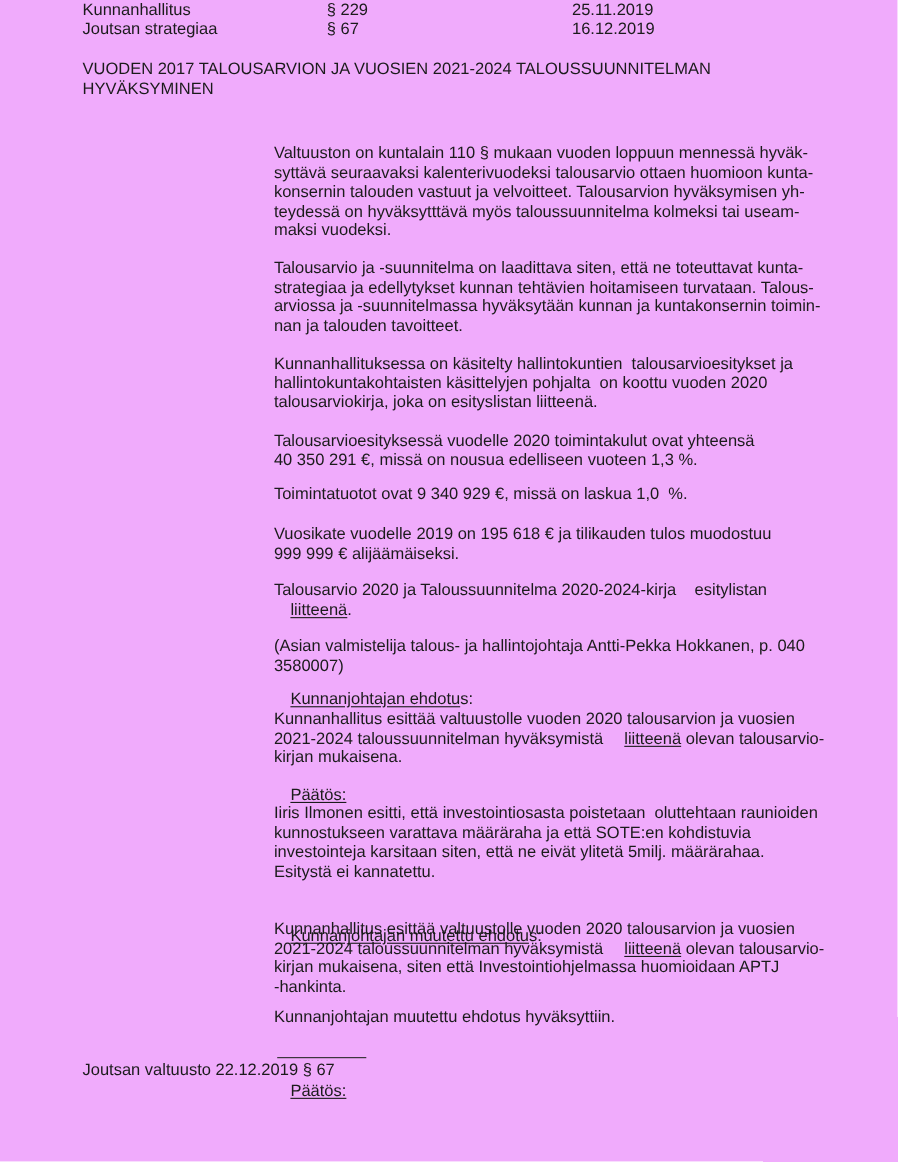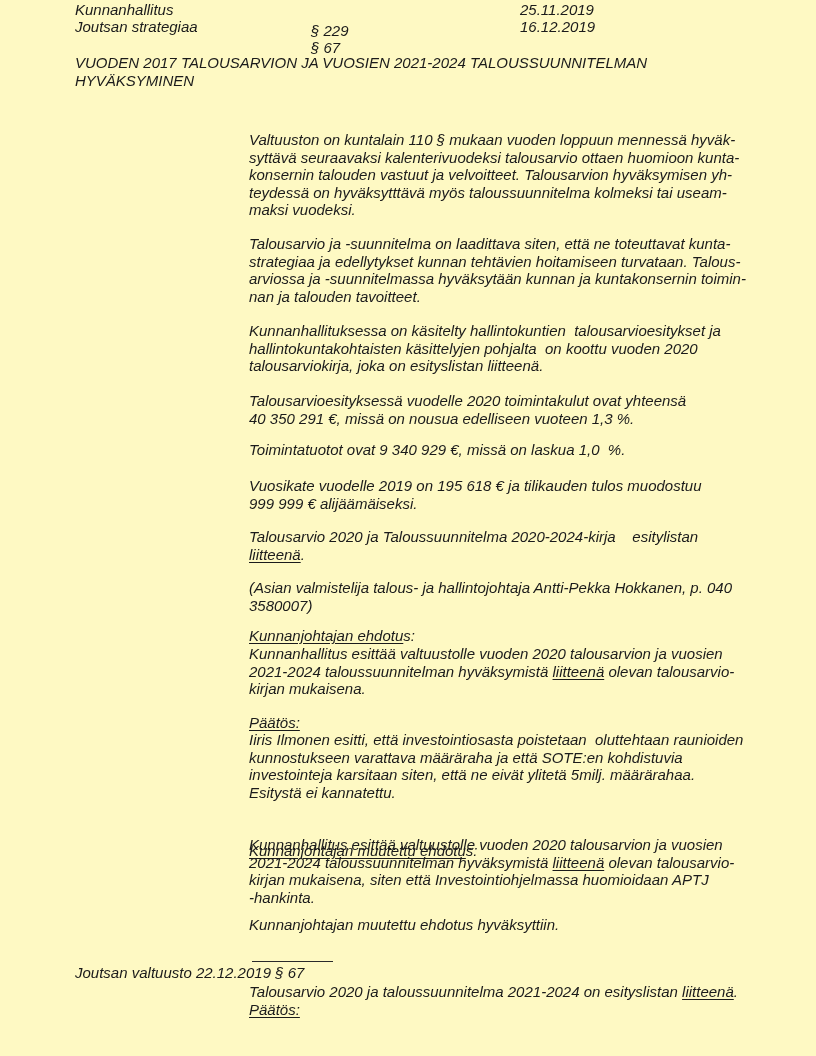--- a/index.html
+++ b/index.html
@@ -4,33 +4,32 @@
 <style>
   html, body {
     margin: 0;
     padding: 0;
     background: #ffffff;
   }
   .page {
     position: relative;
     width: 816px;
     height: 1056px;
-    background: #fef9c3;
+    background: #f0abfc;
     font-family: "Liberation Sans", sans-serif;
     font-size: 15px;
     line-height: 17.5px;
     color: #1b1b1b;
     overflow: hidden;
-    font-style: italic;
   }
   .txt { white-space: pre-wrap; }
-  .u { text-decoration: underline; text-underline-offset: 2px; }
+  .u { text-decoration: underline; text-underline-offset: 2px; margin-left: 15px; }
   .header-row { position: absolute; left: 75px; width: 690px; height: 18px; }
   .header-row .org { position: absolute; left: 0; white-space: nowrap; }
-  .header-row .section { position: absolute; left: 236px; white-space: nowrap; margin-top: 21px; }
+  .header-row .section { position: absolute; left: 222px; white-space: nowrap; }
   .header-row .date { position: absolute; left: 445px; white-space: nowrap; }
   .body-block { position: absolute; left: 249px; width: 505px; }
   .left-col { position: absolute; left: 75px; white-space: pre-wrap; }
   .sig-line {
     position: absolute;
     left: 252px;
     top: 961px;
     width: 81px;
     border-top: 1px solid #2a2a2a;
     height: 0;
@@ -105,17 +104,16 @@
 kirjan mukaisena, siten että Investointiohjelmassa huomioidaan APTJ
 -hankinta.</span></div>
 
   <div class="body-block txt" style="top:916px">Kunnanjohtajan muutettu ehdotus hyväksyttiin.</div>
 
   <div class="sig-line"></div>
 
   <div class="left-col" style="top:964px">Joutsan valtuusto 22.12.2019 § 67</div>
 
   <div class="body-block" style="top:983px; width:520px">
-    <div class="txt"><span>Talousarvio 2020 ja taloussuunnitelma 2021-2024 on esityslistan </span><span class="u">liitteenä</span><span>.</span></div>
     <div class="txt"><span class="u">Päätös:</span></div>
   </div>
 
 </div>
 
 </body></html>

